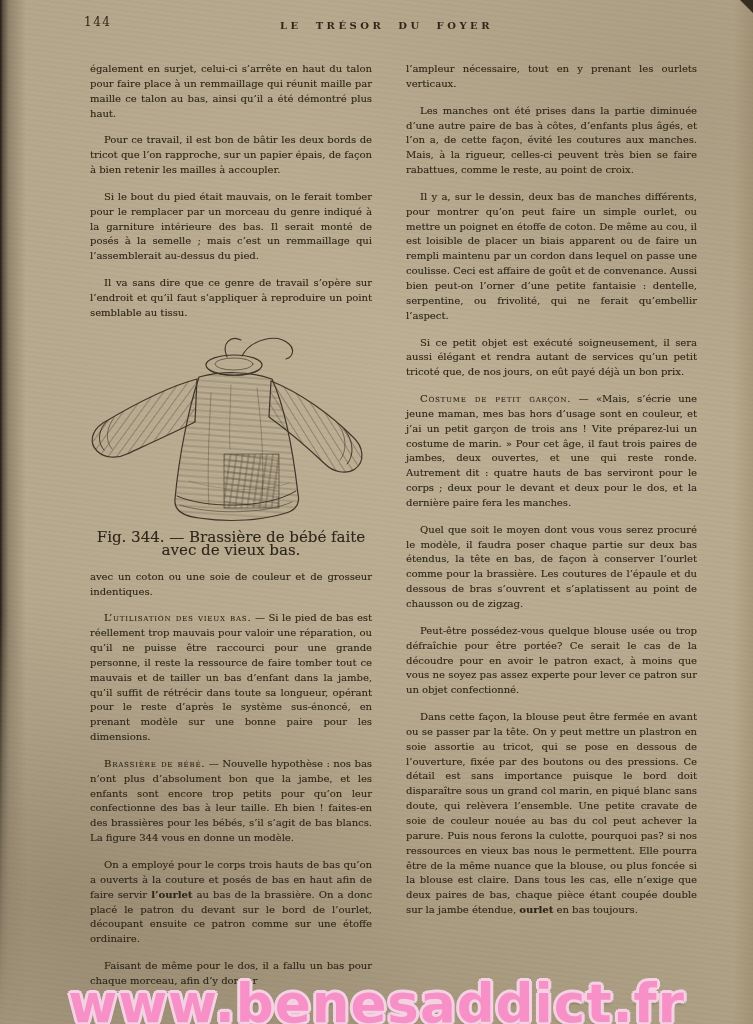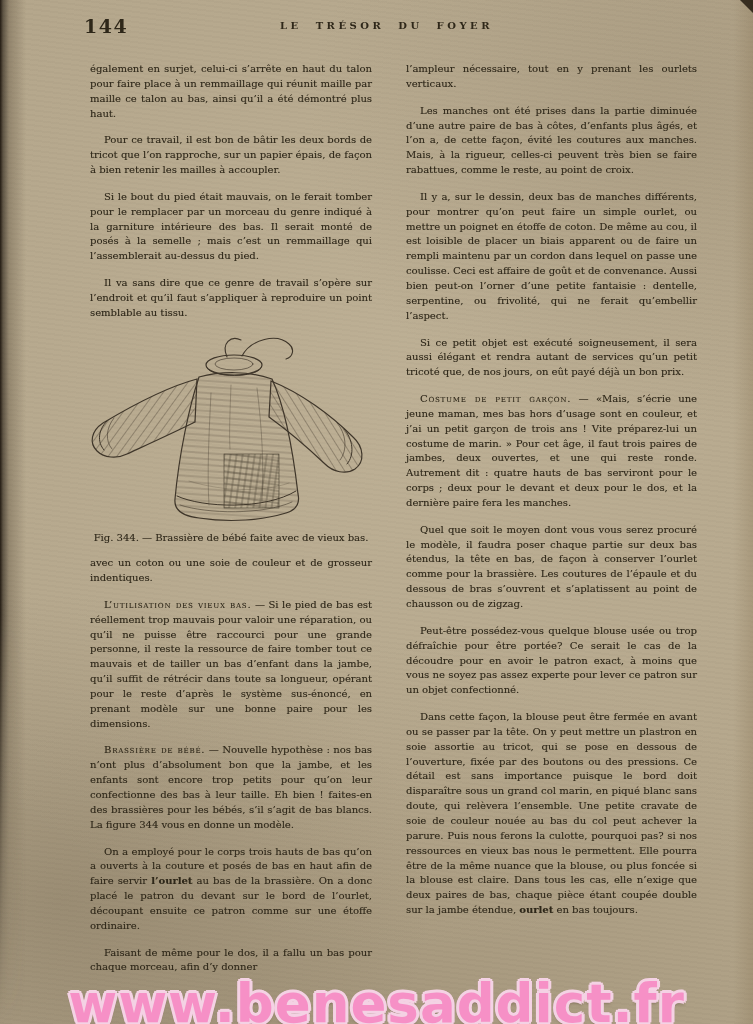--- a/index.html
+++ b/index.html
@@ -25,21 +25,21 @@
   .edge-right{
     position:absolute;right:0;top:0;bottom:0;width:20px;pointer-events:none;
     background:linear-gradient(270deg, rgba(130,110,78,.28), rgba(0,0,0,0));
   }
   .corner-tr{
     position:absolute;top:0;right:0;width:0;height:0;pointer-events:none;
     border-top:13px solid #241b10;border-left:13px solid transparent;opacity:.85;
   }
   .pagenum{
     position:absolute;left:84px;top:15px;
-    font-weight:bold;font-size:19px;letter-spacing:1.5px;
+    font-weight:normal;font-size:12px;letter-spacing:1.5px;
   }
   .headtitle{
     position:absolute;top:20px;left:60px;right:40px;text-align:center;
     font-size:10px;font-weight:bold;letter-spacing:3.5px;word-spacing:7px;
   }
   .columns{
     position:absolute;top:50px;left:78px;right:44px;
     display:flex;gap:10px;
   }
   .col{min-width:0;}
@@ -50,21 +50,21 @@
     font-size:10px;line-height:14.85px;
     text-shadow:.3px .3px 0 rgba(46,39,25,.32);
   }
   .ind{text-indent:14px;}
   .sc{font-variant:small-caps;letter-spacing:.8px;}
   .i{}
   .b{font-weight:bold;}
   figure{margin:9px 0 4px;text-align:center;}
   figure svg{display:block;margin:0 auto;}
   figcaption{
-    font-size:10px;line-height:13.5px;margin:3px auto 8px;max-width:302px;
+    font-size:15px;line-height:13.5px;margin:3px auto 8px;max-width:302px;
     text-align:center;text-shadow:.3px .3px 0 rgba(46,39,25,.3);
   }
   .watermark{
     position:absolute;left:0;right:0;bottom:-10px;z-index:5;
     text-align:center;
     font-family:"DejaVu Sans", sans-serif;font-weight:bold;
     font-size:53px;letter-spacing:1px;
     color:#f690c6;
     text-shadow:
       -3px 0 0 #f4d2e4, 3px 0 0 #f4d2e4, 0 -3px 0 #f4d2e4, 0 3px 0 #f4d2e4,

